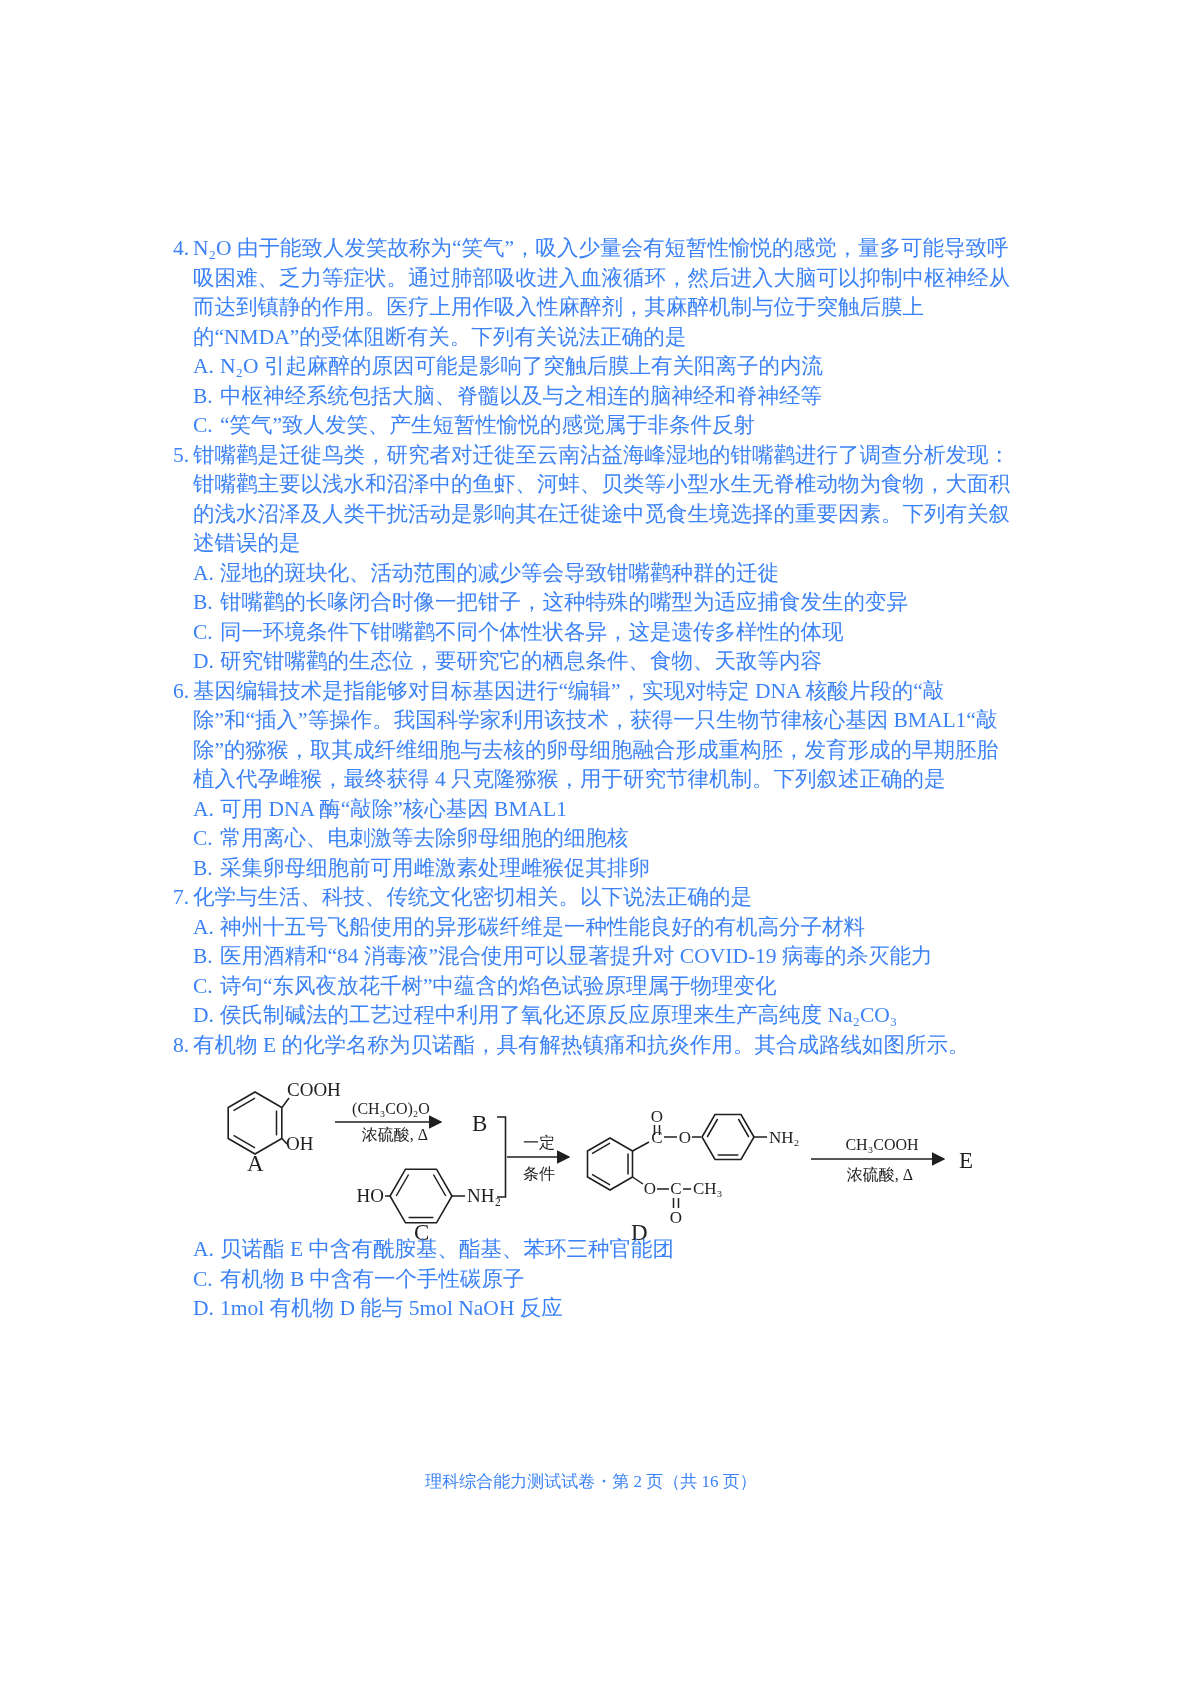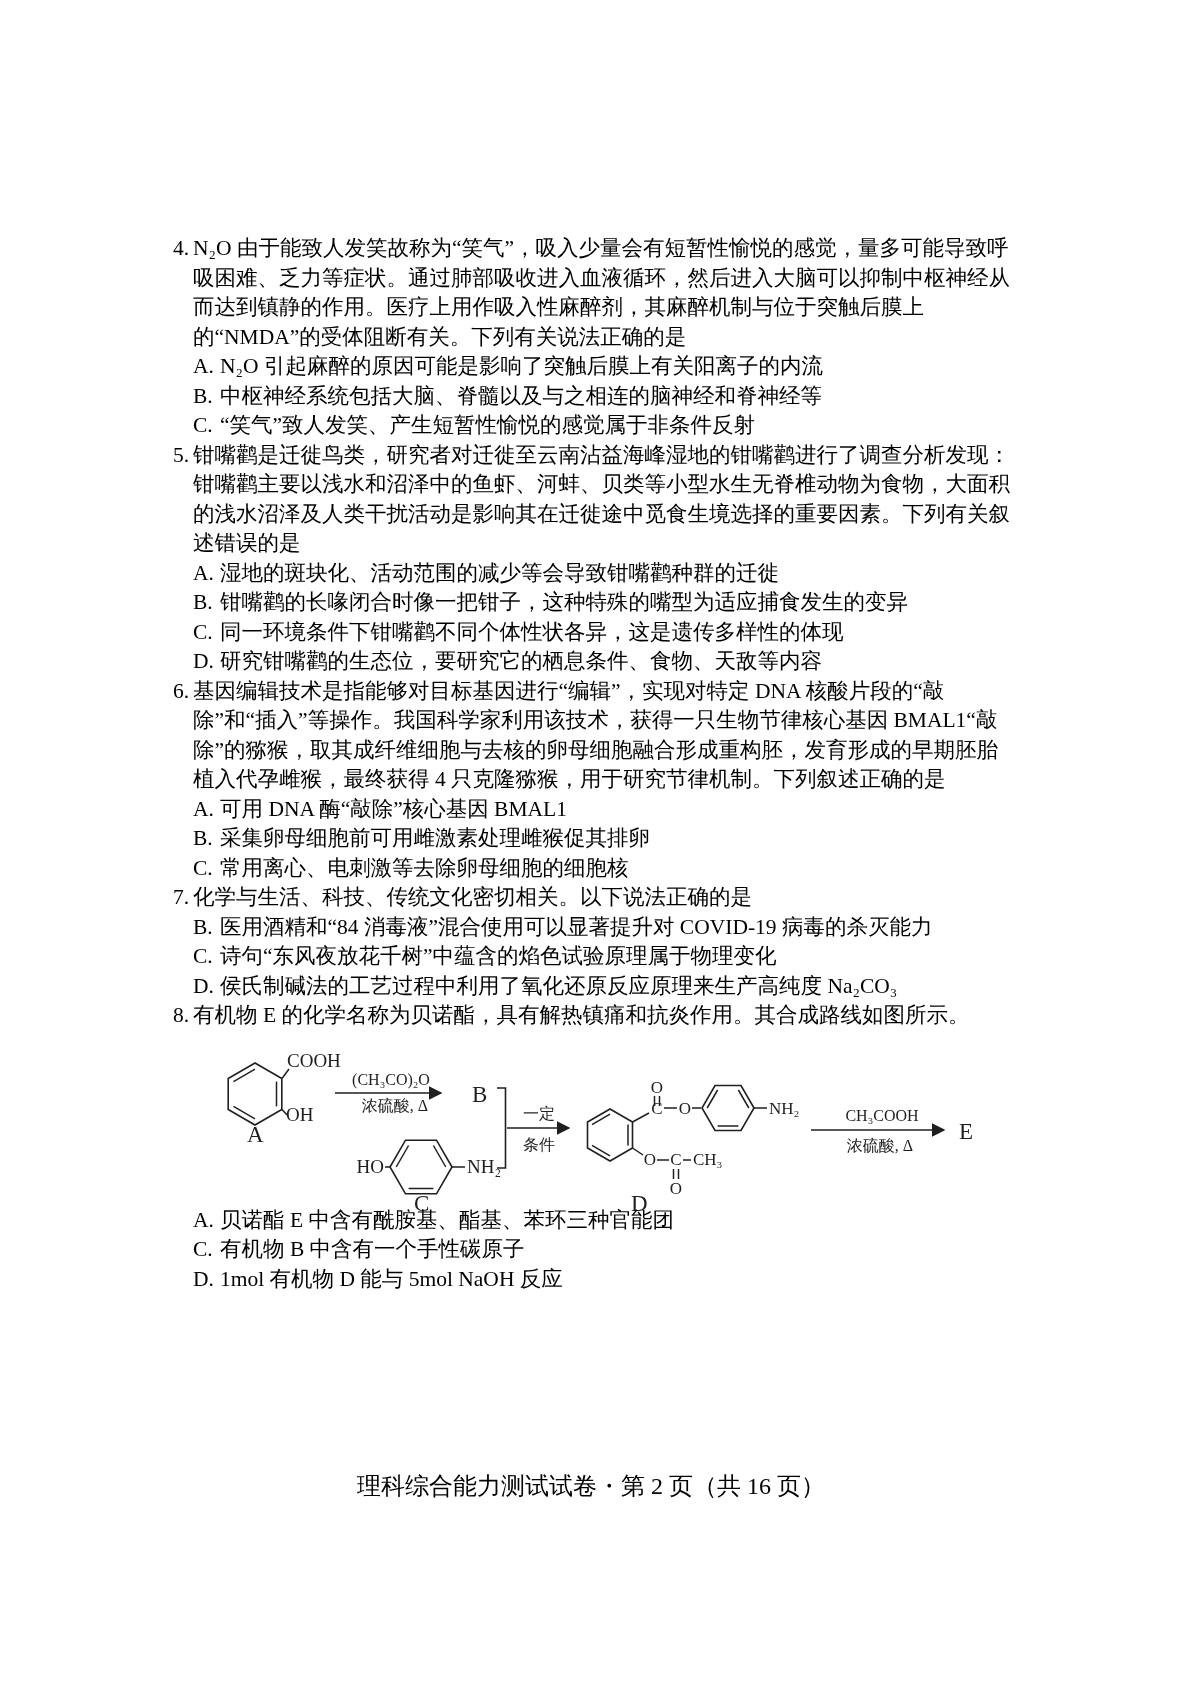--- a/index.html
+++ b/index.html
@@ -1,32 +1,32 @@
 <!DOCTYPE html>
 <html><head>
 <meta charset="utf-8">
 <style>
   html,body { margin:0; padding:0; background:#ffffff; }
   .page {
     position:relative; width:1080px; height:1698px; background:#ffffff;
     font-family:"Liberation Serif","DejaVu Serif",serif;
-    color:#000000; overflow:hidden;
+    color:#3b82f6; overflow:hidden;
   }
   .content { position:absolute; left:173px; top:234px; width:845px;
              font-size:21.5px; line-height:29.5px; }
   .content p { margin:0; }
   p.stem  { padding-left:20px; text-indent:-20px; }
   span.qnum { display:inline-block; width:20px; text-indent:0; }
   p.option { padding-left:20px; }
   span.olabel { display:inline-block; width:27px; }
   p.stem2 { padding-left:20px; }
   .diagram { margin:19px 0 -12px 0;text-align:right; }
   .diagram svg { display:block; }
   .footer { position:absolute; left:0; top:1470px; width:1182px;
-            text-align:center; font-size:24px; }
+            text-align:center; font-size:17px; }
   
   text { font-family:"Liberation Serif","DejaVu Serif",serif; fill:#1f1f1f; }
   .atom   { font-size:19px; }
   .atom-sm{ font-size:17px; }
   .cmpd   { font-size:23px; }
   .cond   { font-size:16px; }
   line, path.bond { stroke:#1f1f1f; stroke-width:1.5; fill:none; }
   path.bracket { stroke:#1f1f1f; stroke-width:1.6; fill:none; }
 </style>
 </head>
@@ -46,26 +46,27 @@
       <p class="stem"><span class="qnum">5.</span><span>钳嘴鹳是迁徙鸟类，研究者对迁徙至云南沾益海峰湿地的钳嘴鹳进行了调查分析发现：钳嘴鹳主要以浅水和沼泽中的鱼虾、河蚌、贝类等小型水生无脊椎动物为食物，大面积的浅水沼泽及人类干扰活动是影响其在迁徙途中觅食生境选择的重要因素。下列有关叙述错误的是</span></p>
       <p class="option"><span class="olabel">A.</span><span>湿地的斑块化、活动范围的减少等会导致钳嘴鹳种群的迁徙</span></p>
       <p class="option"><span class="olabel">B.</span><span>钳嘴鹳的长喙闭合时像一把钳子，这种特殊的嘴型为适应捕食发生的变异</span></p>
       <p class="option"><span class="olabel">C.</span><span>同一环境条件下钳嘴鹳不同个体性状各异，这是遗传多样性的体现</span></p>
       <p class="option"><span class="olabel">D.</span><span>研究钳嘴鹳的生态位，要研究它的栖息条件、食物、天敌等内容</span></p>
     </div>
 
     <div>
       <p class="stem"><span class="qnum">6.</span><span>基因编辑技术是指能够对目标基因进行“编辑”，实现对特定 DNA 核酸片段的“敲除”和“插入”等操作。我国科学家利用该技术，获得一只生物节律核心基因 BMAL1“敲除”的猕猴，取其成纤维细胞与去核的卵母细胞融合形成重构胚，发育形成的早期胚胎植入代孕雌猴，最终获得 4 只克隆猕猴，用于研究节律机制。下列叙述正确的是</span></p>
       <p class="option"><span class="olabel">A.</span><span>可用 DNA 酶“敲除”核心基因 BMAL1</span></p>
+      <p class="option"><span class="olabel">C.</span><span>常用离心、电刺激等去除卵母细胞的细胞核</span></p>
       <p class="option"><span class="olabel">B.</span><span>采集卵母细胞前可用雌激素处理雌猴促其排卵</span></p>
-      <p class="option"><span class="olabel">C.</span><span>常用离心、电刺激等去除卵母细胞的细胞核</span></p>
     </div>
 
     <div>
       <p class="stem"><span class="qnum">7.</span><span>化学与生活、科技、传统文化密切相关。以下说法正确的是</span></p>
+      <p class="option"><span class="olabel">A.</span><span>神州十五号飞船使用的异形碳纤维是一种性能良好的有机高分子材料</span></p>
       <p class="option"><span class="olabel">B.</span><span>医用酒精和“84 消毒液”混合使用可以显著提升对 COVID-19 病毒的杀灭能力</span></p>
       <p class="option"><span class="olabel">C.</span><span>诗句“东风夜放花千树”中蕴含的焰色试验原理属于物理变化</span></p>
       <p class="option"><span class="olabel">D.</span><span>侯氏制碱法的工艺过程中利用了氧化还原反应原理来生产高纯度 Na₂CO₃</span></p>
     </div>
 
     <div>
       <p class="stem"><span class="qnum">8.</span><span>有机物 E 的化学名称为贝诺酯，具有解热镇痛和抗炎作用。其合成路线如图所示。</span></p>
 
       <div class="diagram">
         <svg width="845" height="168" viewBox="0 0 845 168">

